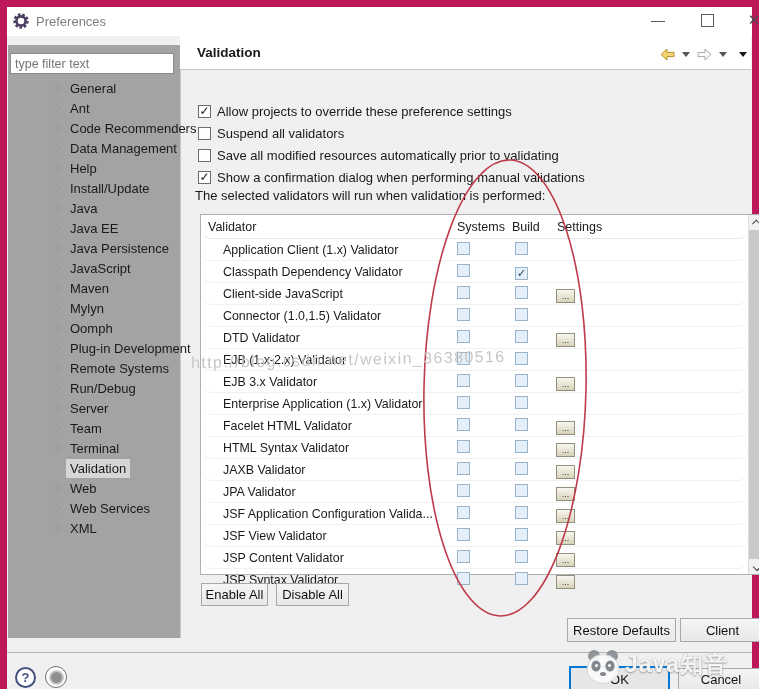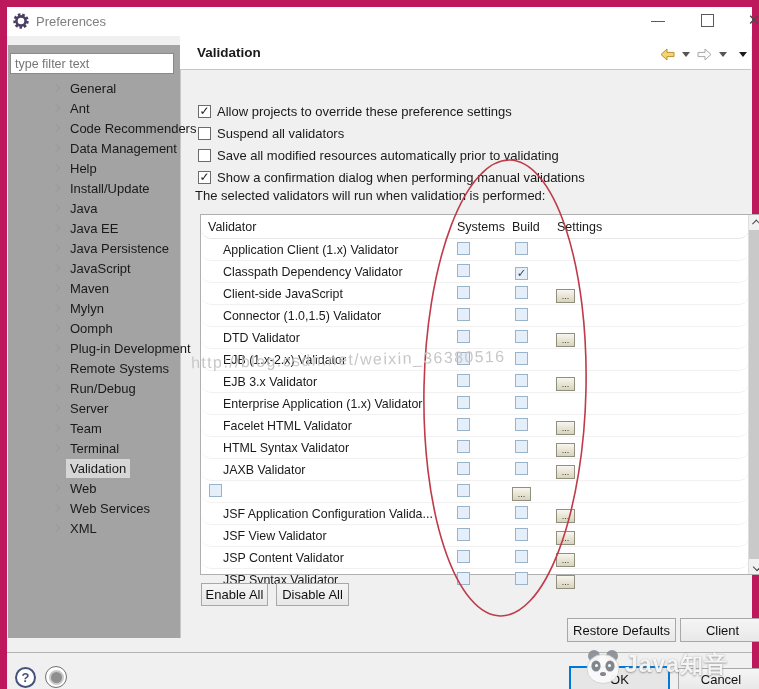--- a/index.html
+++ b/index.html
@@ -309,20 +309,21 @@
     <div></div>
   </div>
         <div class="tgrid trow">
     <div class="c-name">JAXB Validator</div>
     <div><span class="tcb"></span></div>
     <div><span class="tcb"></span></div>
     <div><button class="dots">...</button></div>
     <div></div>
   </div>
         <div class="tgrid trow">
+    <div class="c-name">JPA Validator</div>
     <div><span class="tcb"></span></div>
     <div><span class="tcb"></span></div>
     <div><button class="dots">...</button></div>
     <div></div>
   </div>
         <div class="tgrid trow">
     <div class="c-name">JSF Application Configuration Valida...</div>
     <div><span class="tcb"></span></div>
     <div><span class="tcb"></span></div>
     <div><button class="dots">...</button></div>

